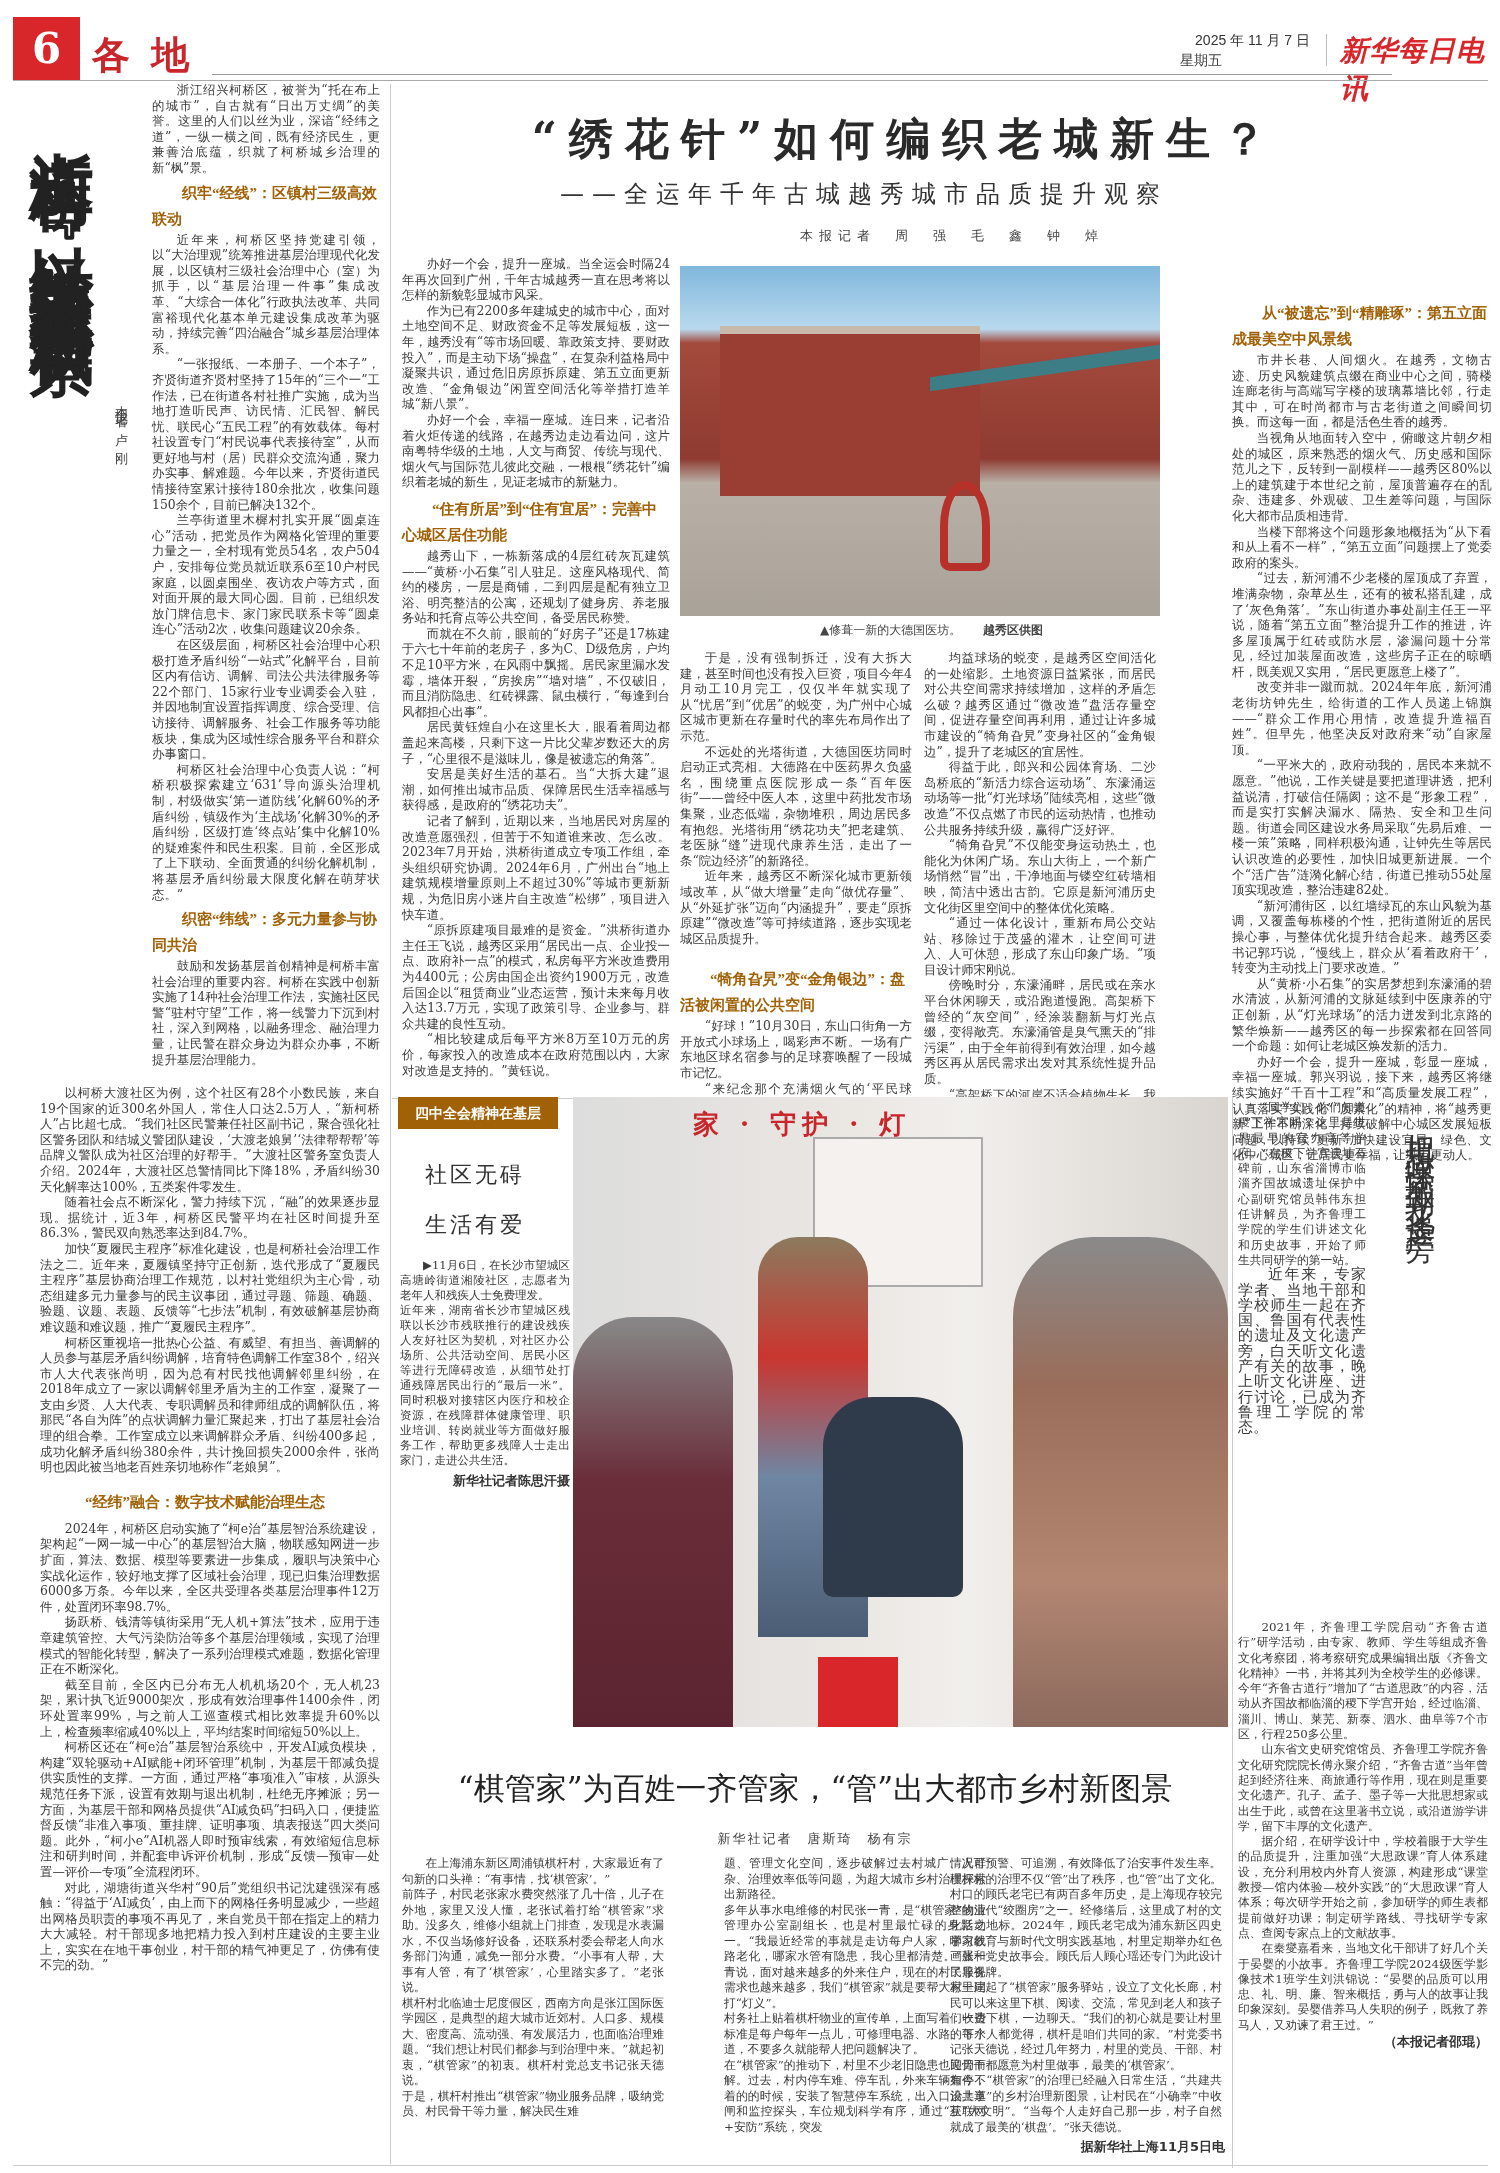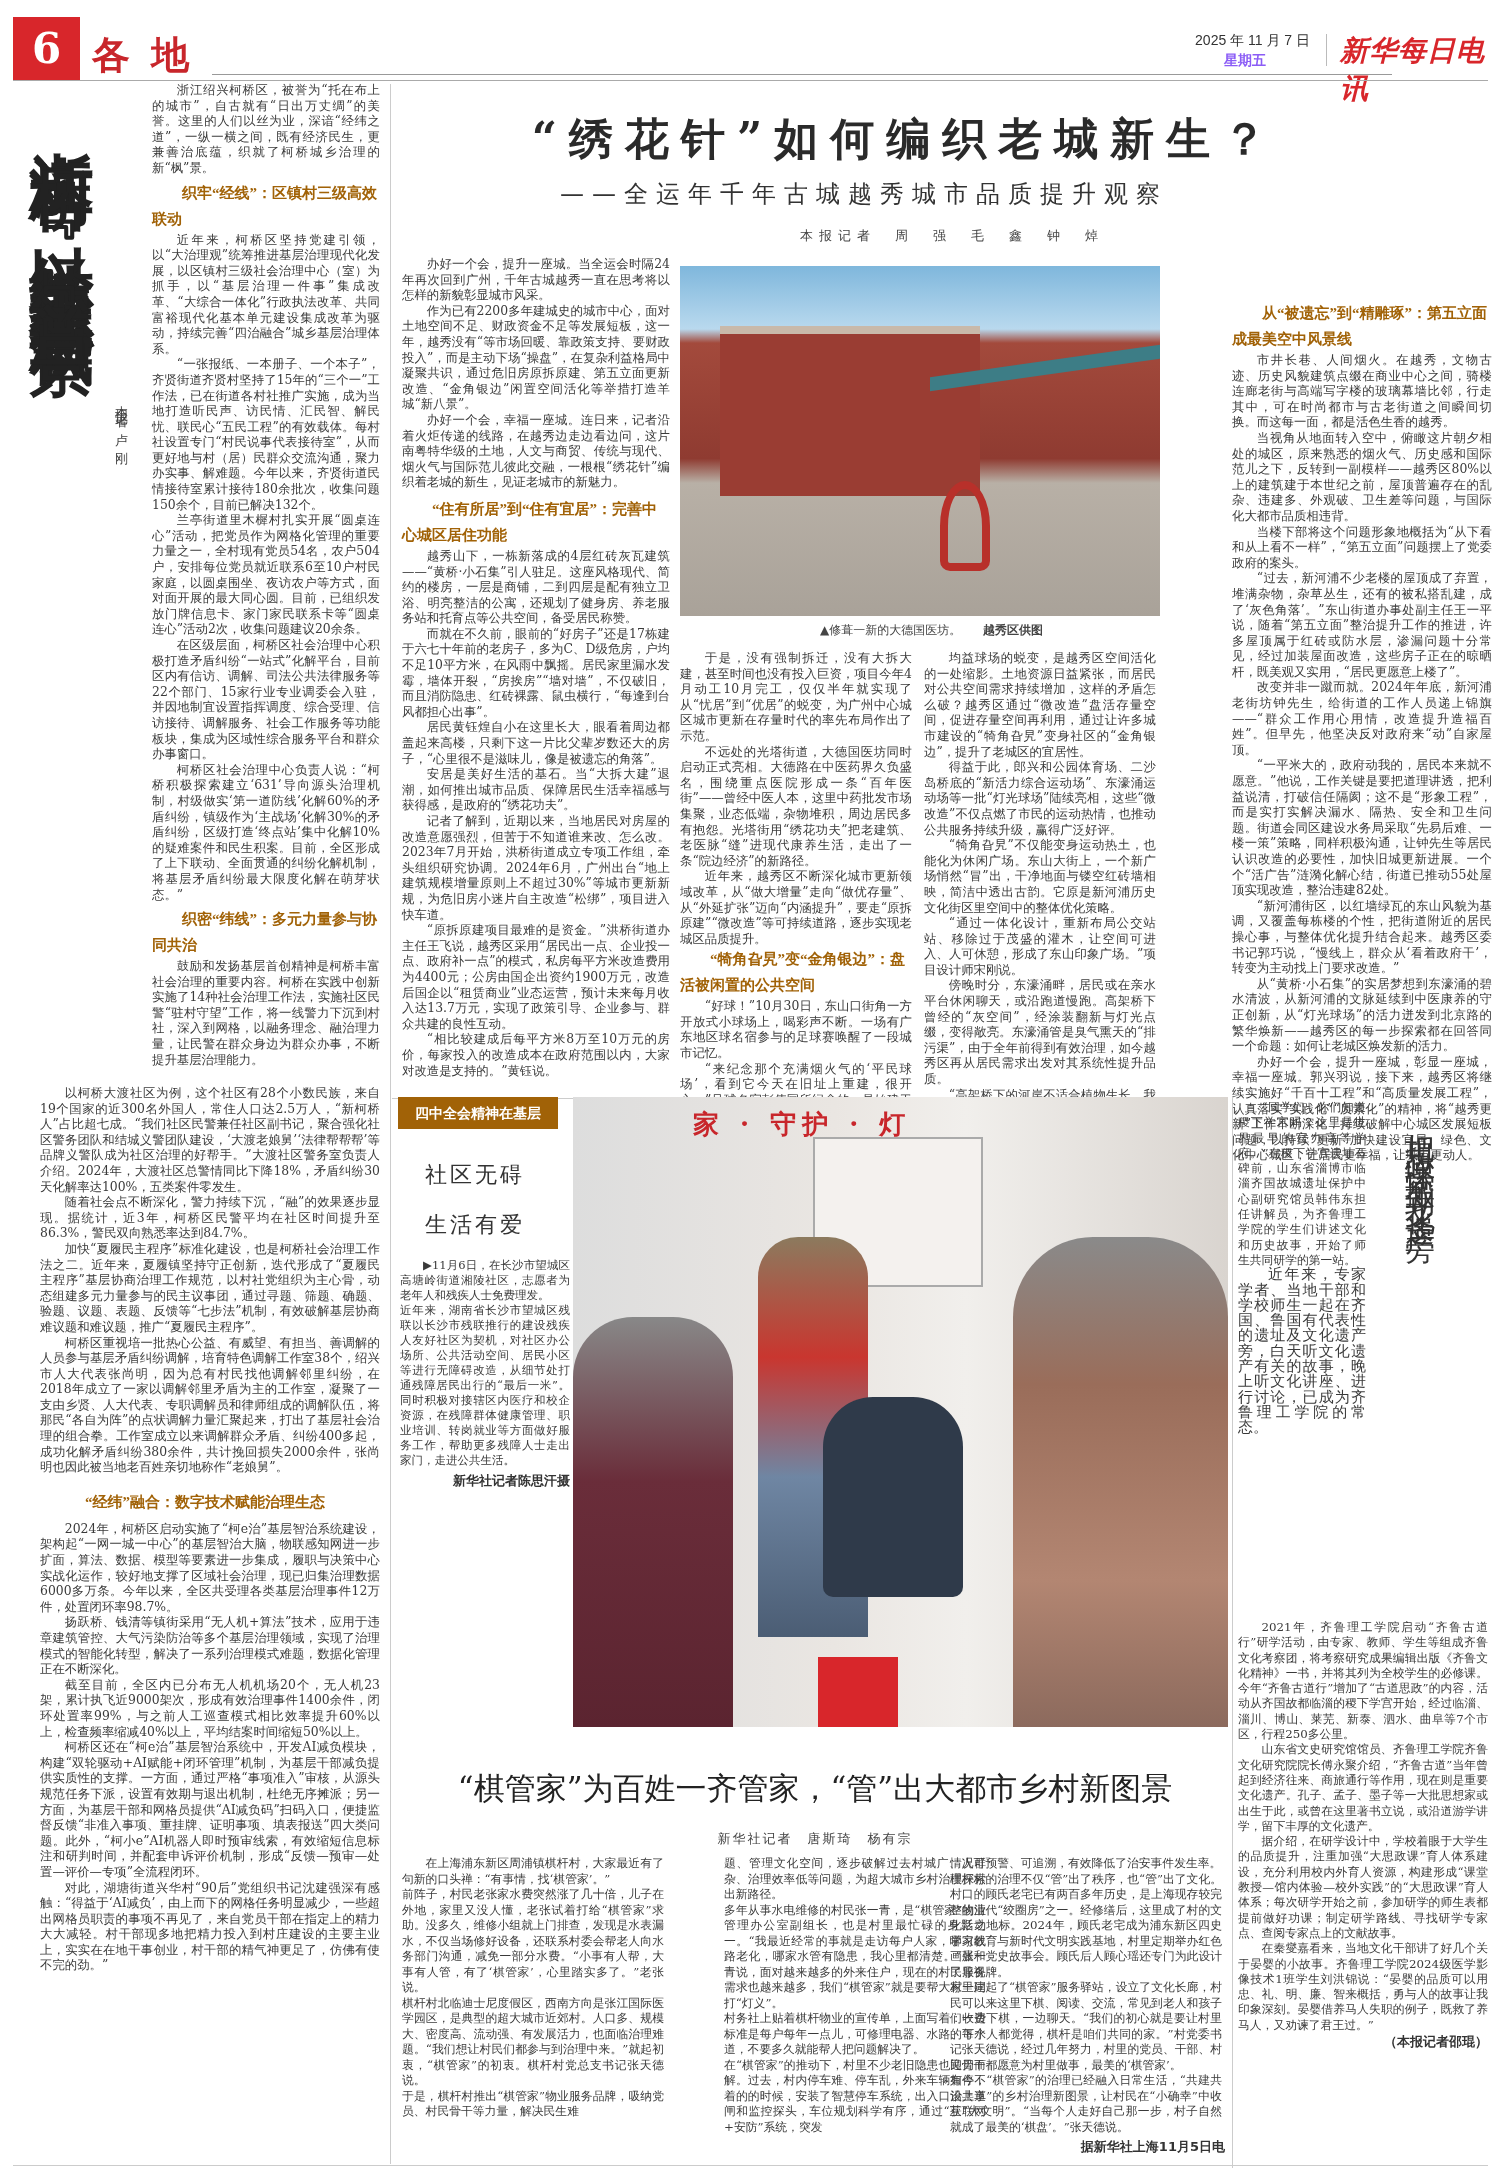--- a/index.html
+++ b/index.html
@@ -14,21 +14,21 @@
 .photo{position:absolute;overflow:hidden}
 </style>
 </head>
 <body>
 
 <div class="abs" style="left:0;top:0;width:1500px;height:78px;">
   <div class="abs" style="left:13px;top:17px;width:67px;height:63px;background:#d8262b;color:#fff;font-family:'DejaVu Serif',serif;font-weight:bold;font-size:42px;line-height:63px;text-align:center;">6</div>
   <div class="abs" style="left:92px;top:30px;color:#c8262b;font-family:'DejaVu Serif',serif;font-weight:bold;font-size:38px;letter-spacing:4px;">各 地</div>
   <div class="hr" style="left:212px;top:74px;width:1180px;background:#999;"></div>
   <div class="abs" style="left:1180px;top:32px;width:130px;text-align:right;font-family:'Liberation Sans',sans-serif;font-size:14px;color:#333;">2025 年 11 月 7 日</div>
-  <div class="abs" style="left:1180px;top:52px;width:130px;text-align:center;font-family:'Liberation Sans',sans-serif;font-size:14px;color:#8b5cf6;font-weight:bold;">星期五</div>
+  <div class="abs" style="left:1180px;top:52px;width:130px;text-align:left;font-family:'Liberation Sans',sans-serif;font-size:14px;color:#404040;font-weight:normal;">星期五</div>
   <div class="abs" style="left:1326px;top:34px;width:1px;height:32px;background:#bbb;"></div>
   <div class="abs" style="left:1340px;top:32px;color:#d8262b;font-family:'DejaVu Serif',serif;font-weight:bold;font-size:28px;font-style:italic;letter-spacing:1px;">新华每日电讯</div>
 </div>
 <div class="hr" style="left:13px;top:80px;width:1475px;background:#aaa;"></div>
 
 <div class="abs vt" style="left:22px;top:100px;height:1130px;font-family:'DejaVu Serif',serif;font-weight:bold;font-size:64px;line-height:80px;color:#222;letter-spacing:6px;">浙江柯桥：以『经纬之道』织就善治新『枫』景</div>
 <div class="abs vt" style="left:112px;top:395px;height:200px;font-size:13px;color:#444;letter-spacing:3px;">本报记者　卢　刚</div>
 
 <div class="abs" style="left:152px;top:82px;width:228px;">
   <p class="txt">浙江绍兴柯桥区，被誉为“托在布上的城市”，自古就有“日出万丈绸”的美誉。这里的人们以丝为业，深谙“经纬之道”，一纵一横之间，既有经济民生，更兼善治底蕴，织就了柯桥城乡治理的新“枫”景。</p>
@@ -82,21 +82,21 @@
 </div>
 <div class="abs" style="left:820px;top:622px;font-size:12px;color:#444;">
   <span>▲修葺一新的大德国医坊。</span>
   <span style="margin-left:18px;font-family:'DejaVu Sans',sans-serif;font-weight:bold;">越秀区供图</span>
 </div>
 
 <div class="abs" style="left:680px;top:650px;width:232px;">
   <p class="txt">于是，没有强制拆迁，没有大拆大建，甚至时间也没有投入巨资，项目今年4月动工10月完工，仅仅半年就实现了从“忧居”到“优居”的蜕变，为广州中心城区城市更新在存量时代的率先布局作出了示范。</p>
   <p class="txt">不远处的光塔街道，大德国医坊同时启动正式亮相。大德路在中医药界久负盛名，围绕重点医院形成一条“百年医街”——曾经中医人本，这里中药批发市场集聚，业态低端，杂物堆积，周边居民多有抱怨。光塔街用“绣花功夫”把老建筑、老医脉“缝”进现代康养生活，走出了一条“院边经济”的新路径。</p>
   <p class="txt">近年来，越秀区不断深化城市更新领域改革，从“做大增量”走向“做优存量”、从“外延扩张”迈向“内涵提升”，要走“原拆原建”“微改造”等可持续道路，逐步实现老城区品质提升。</p>
-  <p class="sub" style="margin-top:0">“犄角旮旯”变“金角银边”：盘活被闲置的公共空间</p>
+  <p class="sub" style="margin-top:20px">“犄角旮旯”变“金角银边”：盘活被闲置的公共空间</p>
   <p class="txt">“好球！”10月30日，东山口街角一方开放式小球场上，喝彩声不断。一场有广东地区球名宿参与的足球赛唤醒了一段城市记忆。</p>
   <p class="txt">“来纪念那个充满烟火气的‘平民球场’，看到它今天在旧址上重建，很开心。”足球名宿彭伟国所纪念的，是始建于1958年，在上世纪末还真的均益球场。</p>
   <p class="txt">这片“足球地标”，曾变为公园，又一度成为工地闲置下来。如今，它以“灯光球场”的新姿重获新生，来踢球的居民陈赞坚感叹，在闹市找到一片球场实属不易，“靠近东山口蘑菇街区，常有人围观，我们也能过一把‘球星瘾’”。</p>
 </div>
 
 <div class="abs" style="left:924px;top:650px;width:232px;">
   <p class="txt">均益球场的蜕变，是越秀区空间活化的一处缩影。土地资源日益紧张，而居民对公共空间需求持续增加，这样的矛盾怎么破？越秀区通过“微改造”盘活存量空间，促进存量空间再利用，通过让许多城市建设的“犄角旮旯”变身社区的“金角银边”，提升了老城区的宜居性。</p>
   <p class="txt">得益于此，郎兴和公园体育场、二沙岛桥底的“新活力综合运动场”、东濠涌运动场等一批“灯光球场”陆续亮相，这些“微改造”不仅点燃了市民的运动热情，也推动公共服务持续升级，赢得广泛好评。</p>
   <p class="txt">“犄角旮旯”不仅能变身运动热土，也能化为休闲广场。东山大街上，一个新广场悄然“冒”出，干净地面与镂空红砖墙相映，简洁中透出古韵。它原是新河浦历史文化街区里空间中的整体优化策略。</p>
   <p class="txt">“通过一体化设计，重新布局公交站站、移除过于茂盛的灌木，让空间可进入、人可休憩，形成了东山印象广场。”项目设计师宋刚说。</p>

